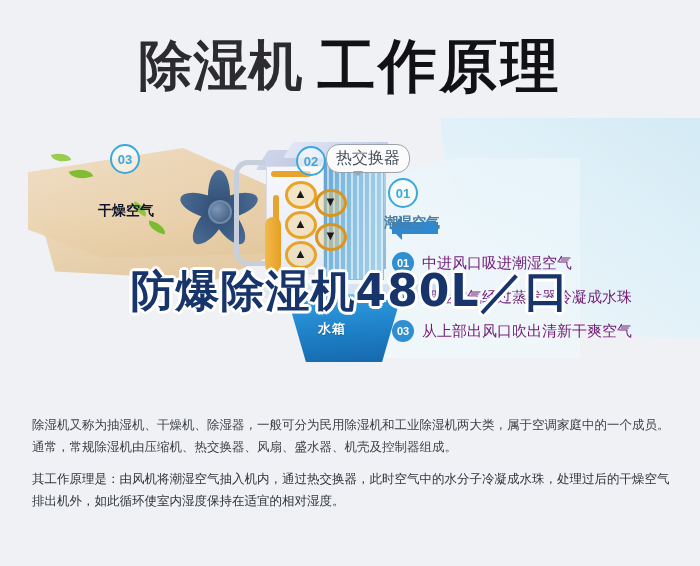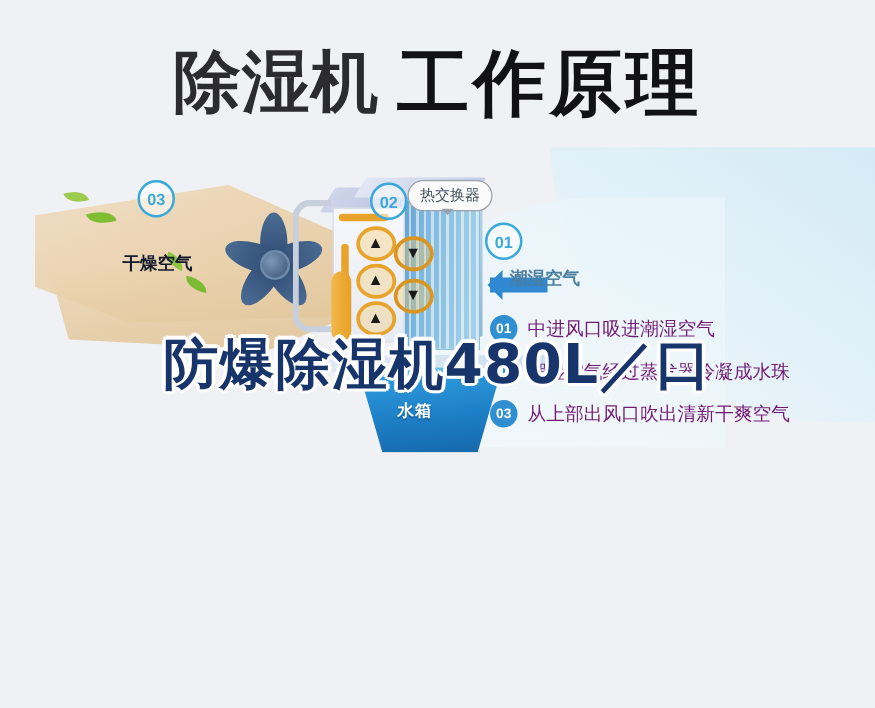--- a/index.html
+++ b/index.html
@@ -148,29 +148,29 @@
   }
   .cap{position:absolute;font-size:14px;font-weight:bold;white-space:nowrap;}
 
   .badge-03{left:110px;top:26px;}
   .cap-03{left:98px;top:84px;color:#0f172a;}
 
   .badge-02{left:296px;top:28px;}
   .cap-02-box{
     position:absolute;left:326px;top:26px;padding:3px 9px;
     border:1.5px solid #9aa2ad;border-radius:13px;background:#fbfbfc;
-    font-size:12px;color:#45505c;white-space:nowrap;
+    font-size:16px;color:#45505c;white-space:nowrap;
   }
   .cap-02-box:after{
     content:"";position:absolute;left:26px;bottom:-9px;
     border:5px solid transparent;border-top-color:#9aa2ad;
   }
 
   .badge-01{left:388px;top:60px;}
-  .cap-01{left:384px;top:96px;color:#4a7fa3;margin-left:24px;}
+  .cap-01{left:384px;top:96px;color:#4a7fa3;}
 
   
   .overlay-title{
     position:absolute;left:0;top:262px;width:700px;text-align:center;
     font-size:44px;font-weight:bold;letter-spacing:1px;
     color:#17356b;
     font-family:"DejaVu Sans","Liberation Sans",sans-serif;
     text-shadow:
       -2px -2px 0 #ffffff, 2px -2px 0 #ffffff,
       -2px  2px 0 #ffffff, 2px  2px 0 #ffffff,
@@ -279,14 +279,21 @@
       <span class="step-text">潮湿空气经过蒸发器冷凝成水珠</span>
     </div>
     <div class="step">
       <span class="step-badge">03</span>
       <span class="step-text">从上部出风口吹出清新干爽空气</span>
     </div>
   </div>
 
   <div class="overlay-title">防爆除湿机480L／口</div>
 
+  <div class="body-text">
+    <p>
+      <span>除湿机又称为抽湿机、干燥机、除湿器，一般可分为民用除湿机和工业除湿机两大类，属于空调家庭中的一个成员。</span><br>
+      <span>通常，常规除湿机由压缩机、热交换器、风扇、盛水器、机壳及控制器组成。</span>
+    </p>
+    <p class="lead">其工作原理是：由风机将潮湿空气抽入机内，通过热交换器，此时空气中的水分子冷凝成水珠，处理过后的干燥空气排出机外，如此循环使室内湿度保持在适宜的相对湿度。</p>
+  </div>
 
 </div>
 
 </body></html>

